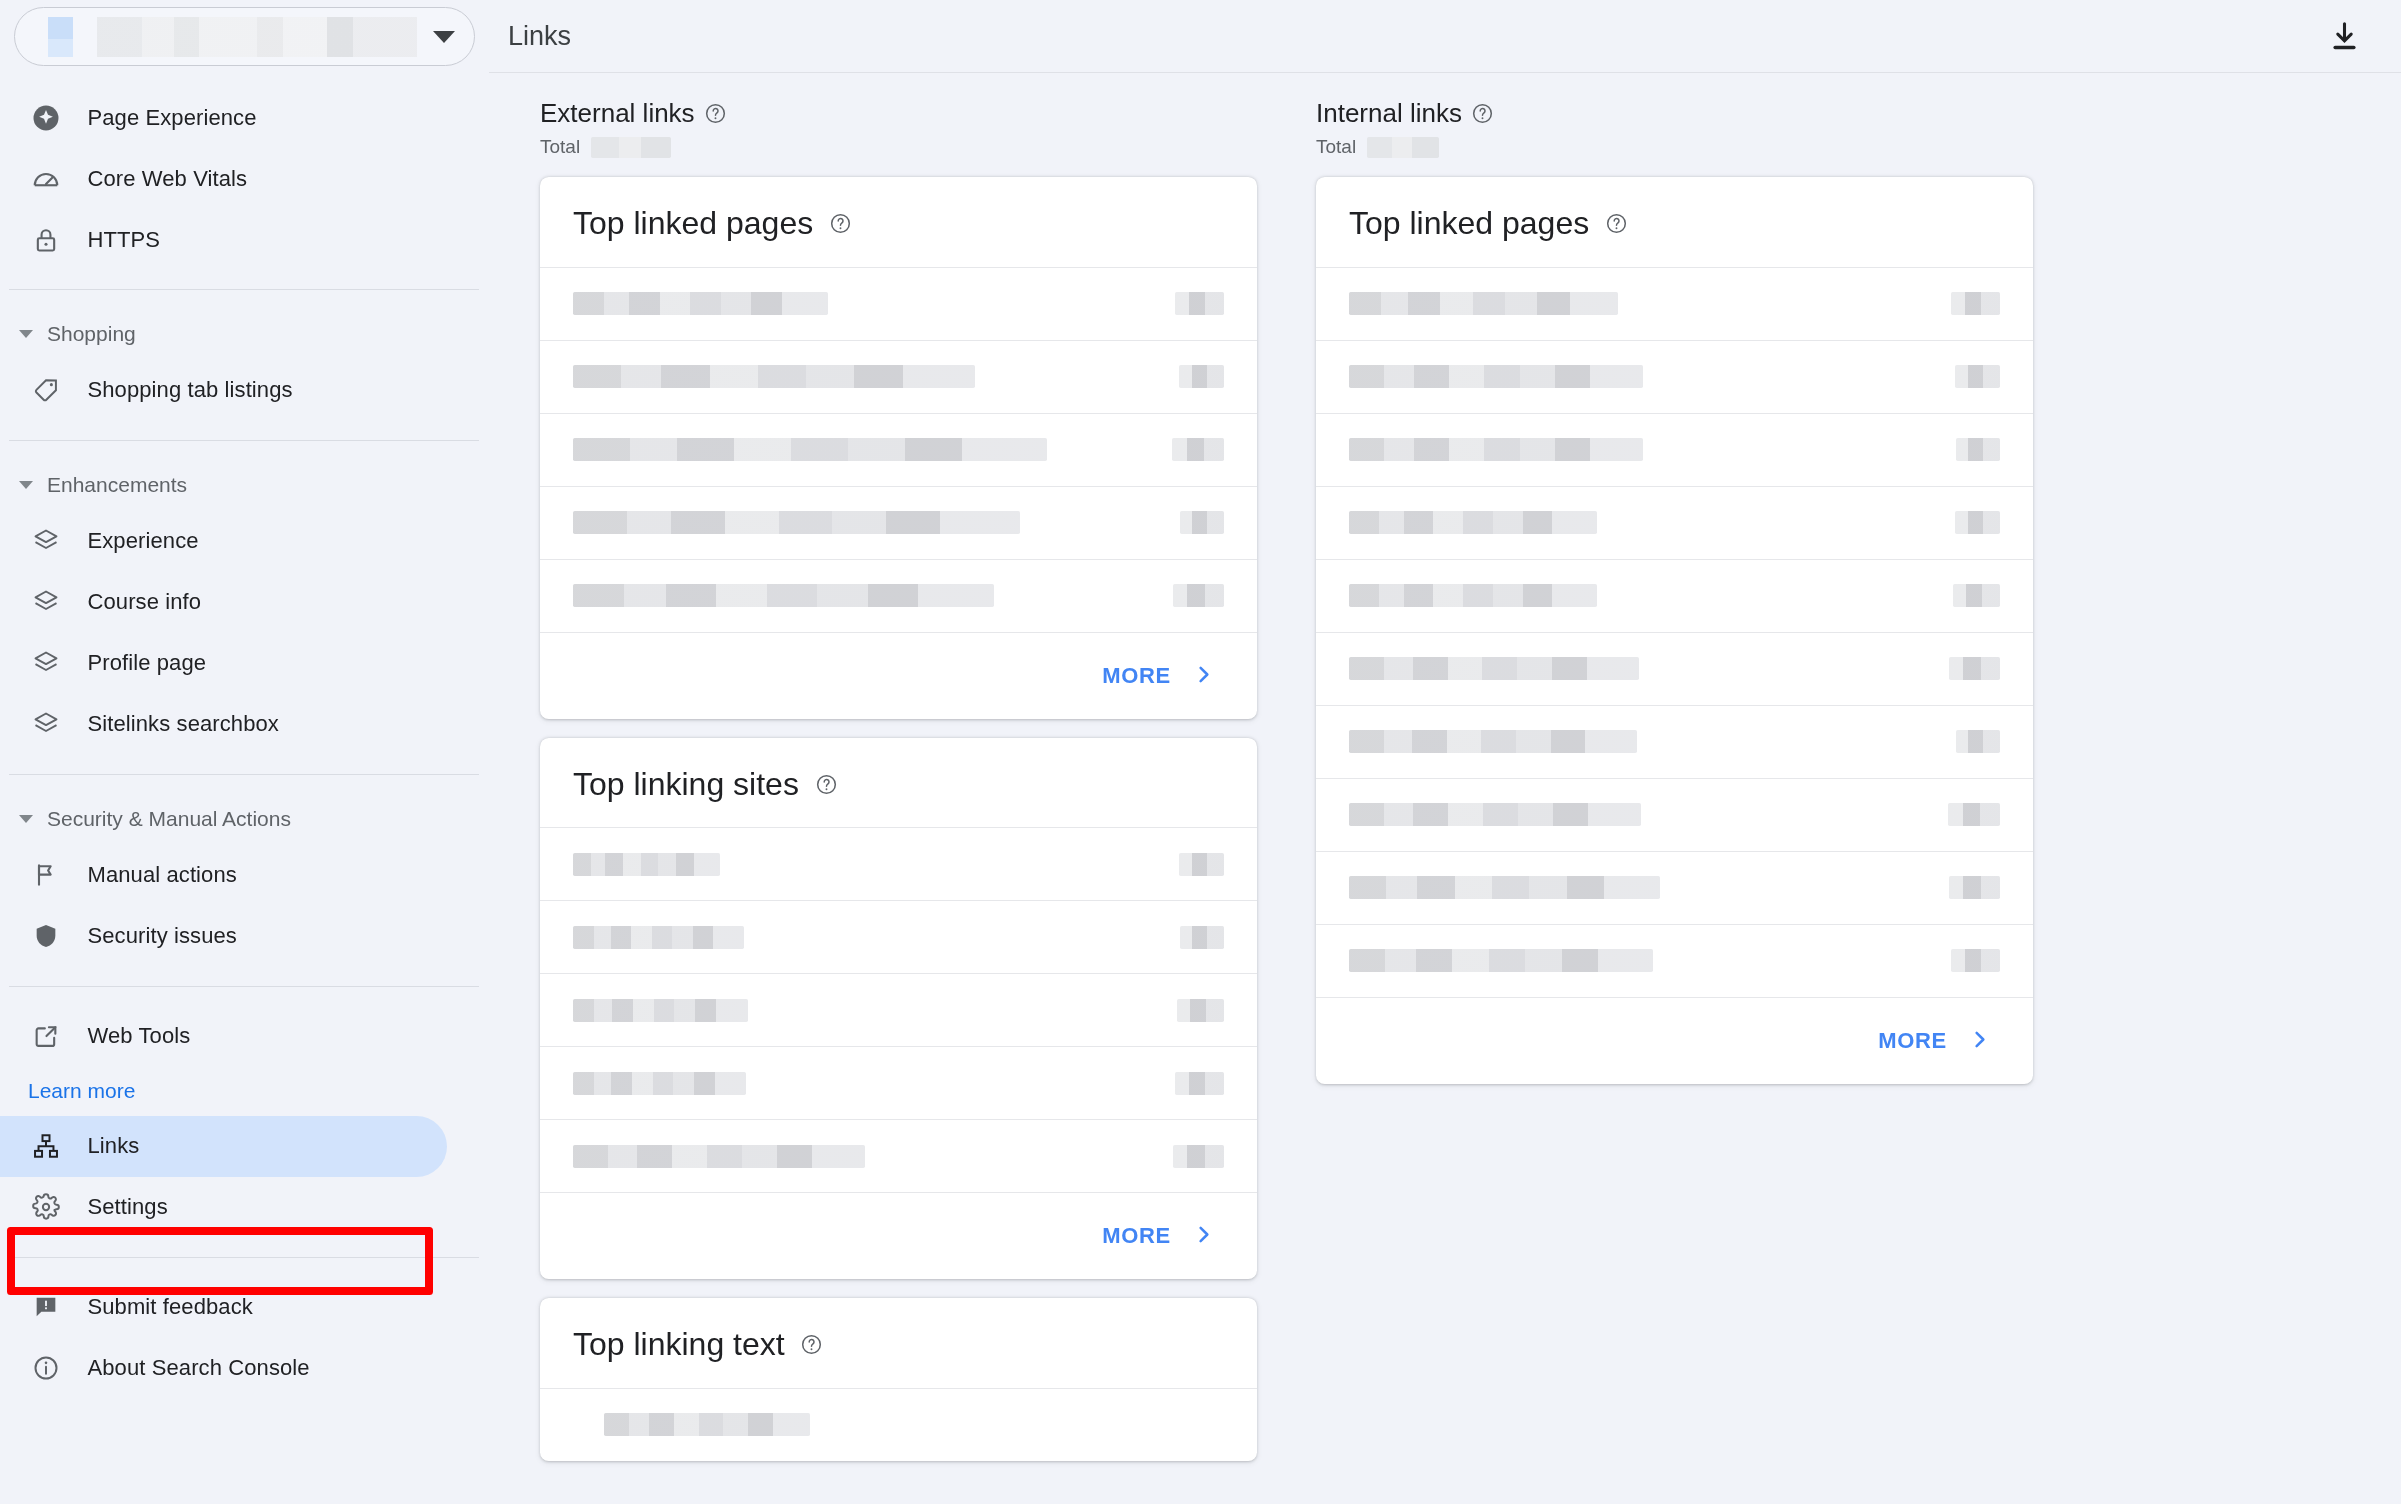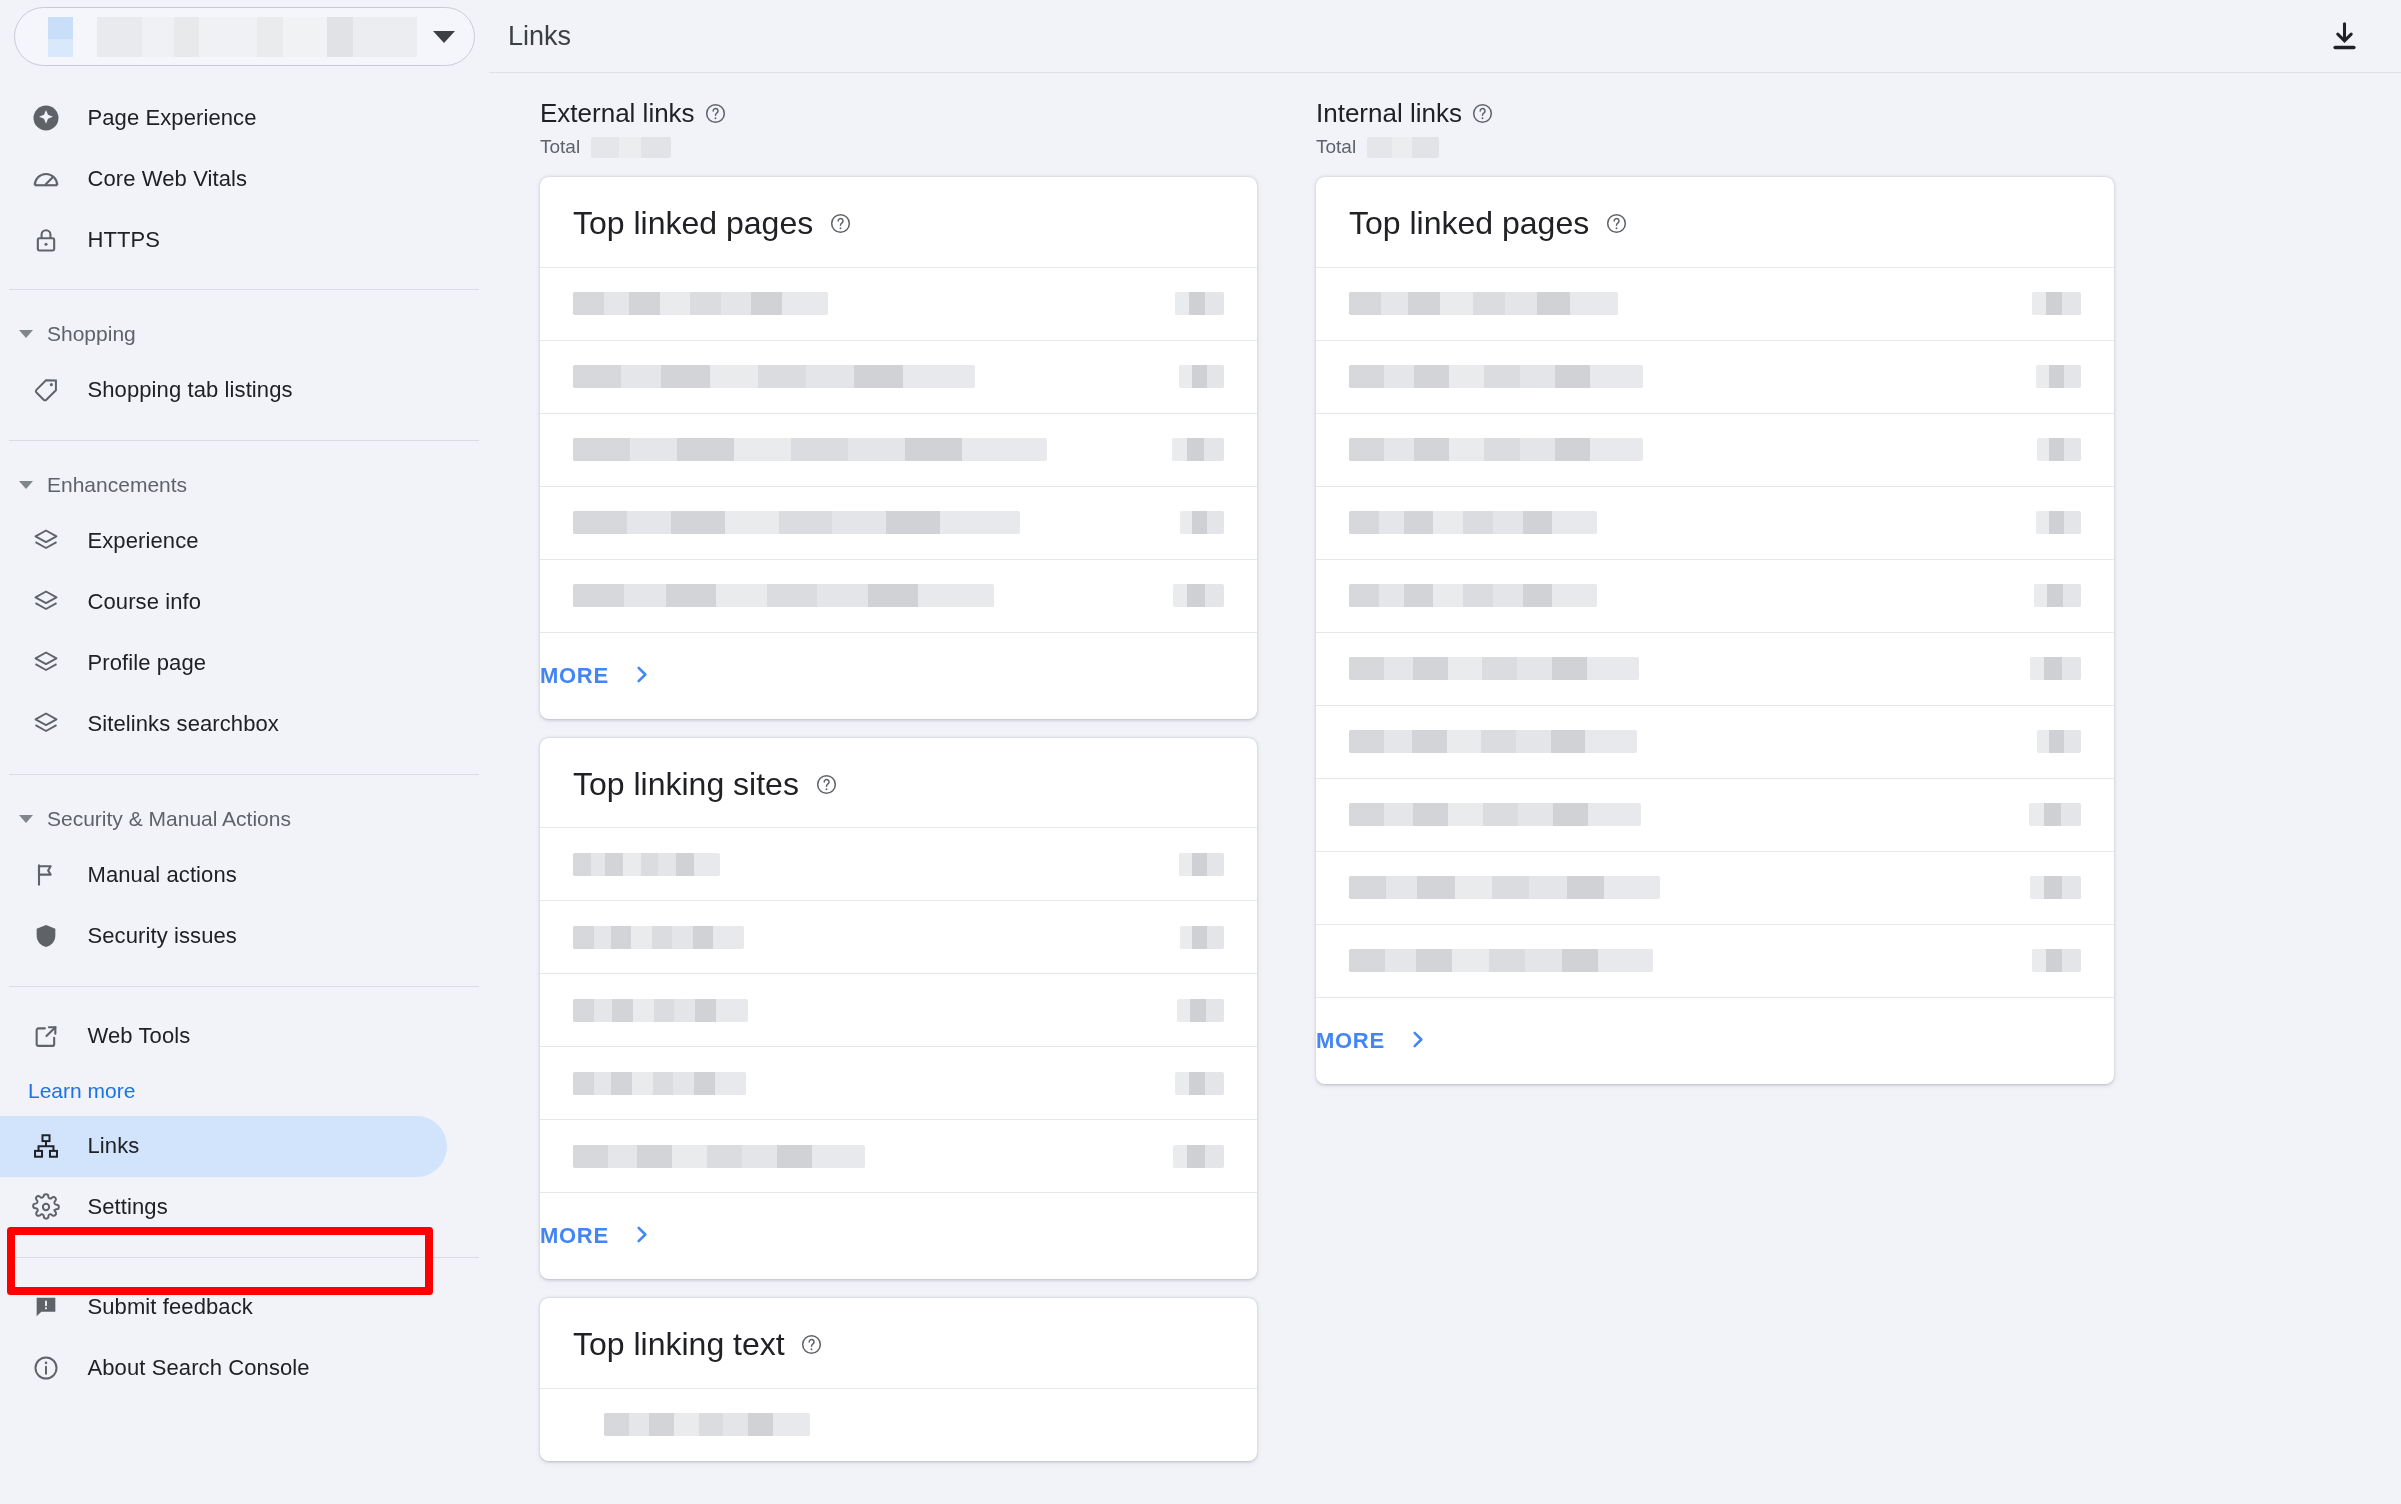--- a/index.html
+++ b/index.html
@@ -98,21 +98,21 @@
     padding: 0 33px 0 19px; position: relative;
   }
   .page-title { font-size: 27px; color: #3c4043; }
   .dl-btn { margin-left: auto; width: 47px; height: 47px; display: flex; align-items: center; justify-content: center; }
   .topbar-rule { position: absolute; left: 0; right: 0; top: 72px; height: 0.9px; background: #dfe1e7; }
 
   .cols {
     display: flex; gap: 0; padding-top: 26px;
   }
   .col-ext { width: 717px; margin-left: 51px; }
-  .col-int { width: 798px; margin-left: 59px; }
+  .col-int { width: 717px; margin-left: 59px; }
 
   .col-head { padding-left: 0; }
   .col-title-row { display: flex; align-items: center; gap: 9px; }
   .col-title { font-size: 26px; color: #202124; }
   .col-total { margin-top: 7px; display: flex; align-items: center; gap: 10.5px; }
   .col-total .tlabel { font-size: 19px; color: #5f6368; }
   .redact {
     display: inline-block; height: 21px;
     background: linear-gradient(to right,#e4e6e9 0 35%,#ecedef 35% 62%,#e1e3e6 62% 100%);
     border-radius: 1.7px;
@@ -139,21 +139,21 @@
       #cdced2 70% 82%, #e6e7ea 82% 100%);
     opacity: .92;
   }
   .val {
     height: 23px; border-radius: 1.7px;
     background: linear-gradient(to right,#e9eaec 0 28%, #cdced2 28% 62%, #e3e4e7 62% 100%);
     opacity: .95;
   }
   .card-foot {
     height: 87px; border-top: 0.9px solid #e6e7ea;
-    display: flex; align-items: center; justify-content: flex-start;
+    display: flex; align-items: center; justify-content: flex-end;
     padding-right: 42px; gap: 21px;
   }
   .more-lbl { font-size: 22px; font-weight: bold; color: #4285f4; letter-spacing: 0.7px; }
 
   .help-ico { display: inline-flex; }
 </style>
 </head>
 <body>
 
 <div class="app">

